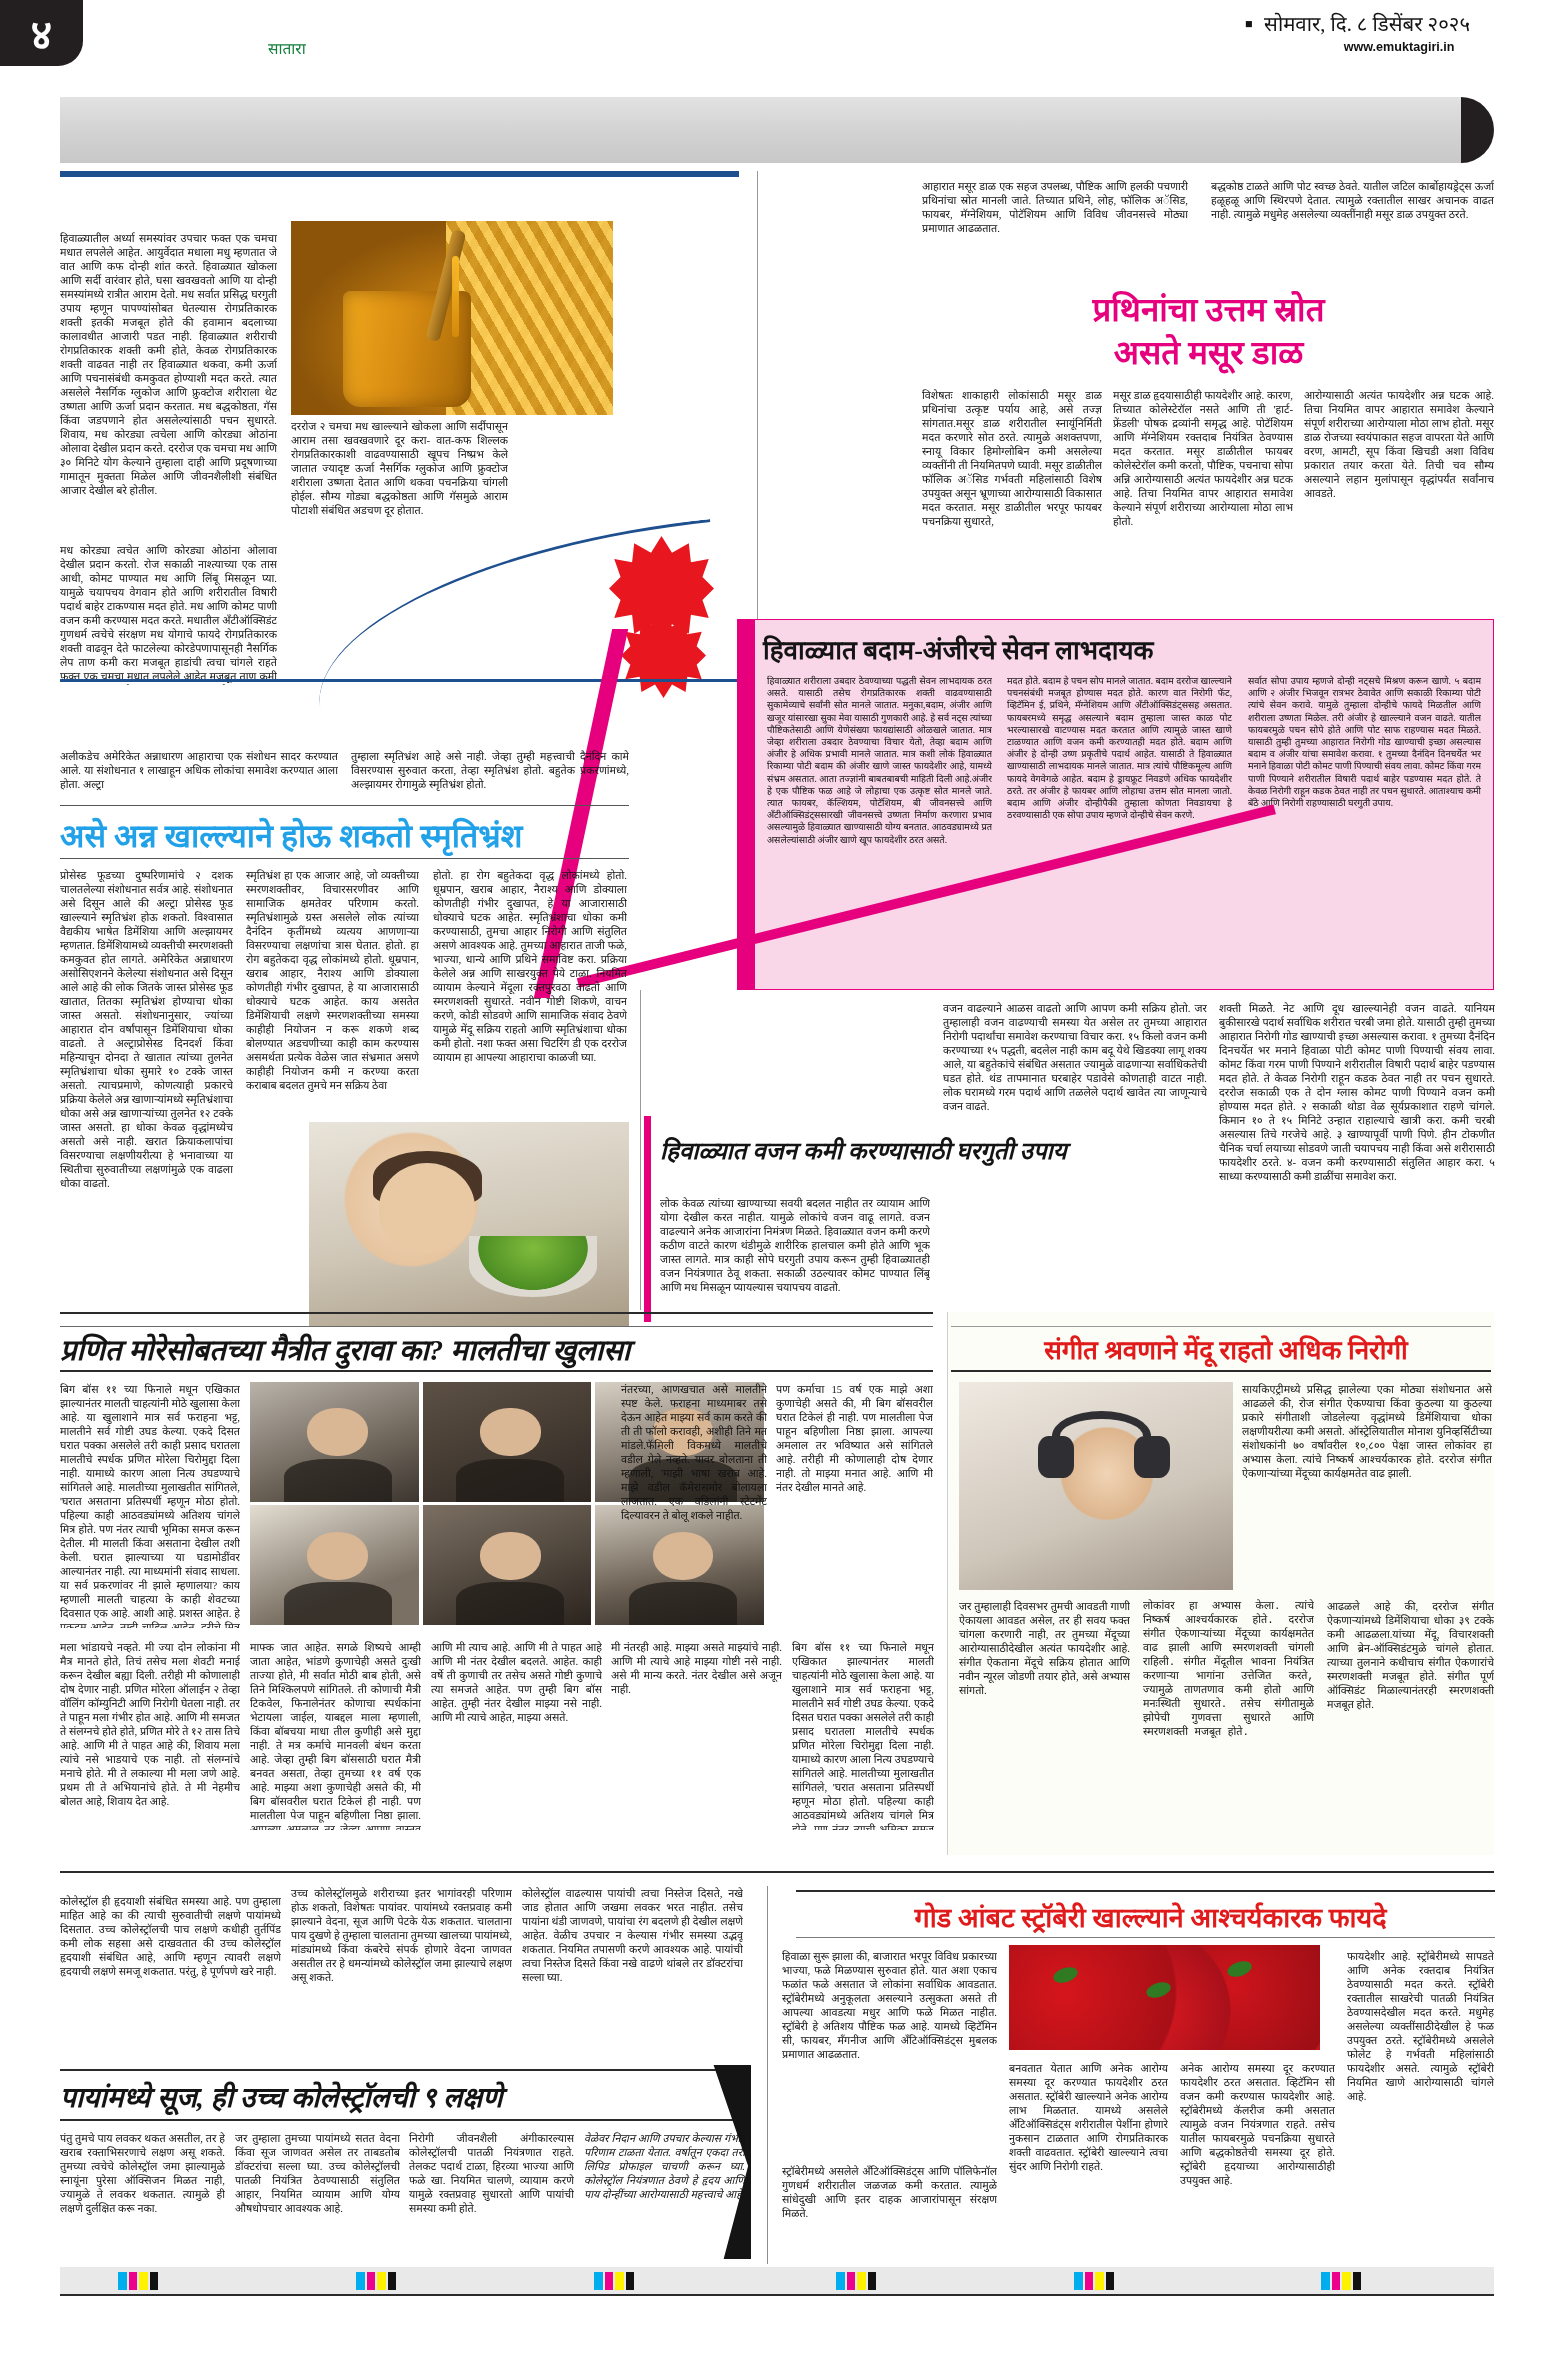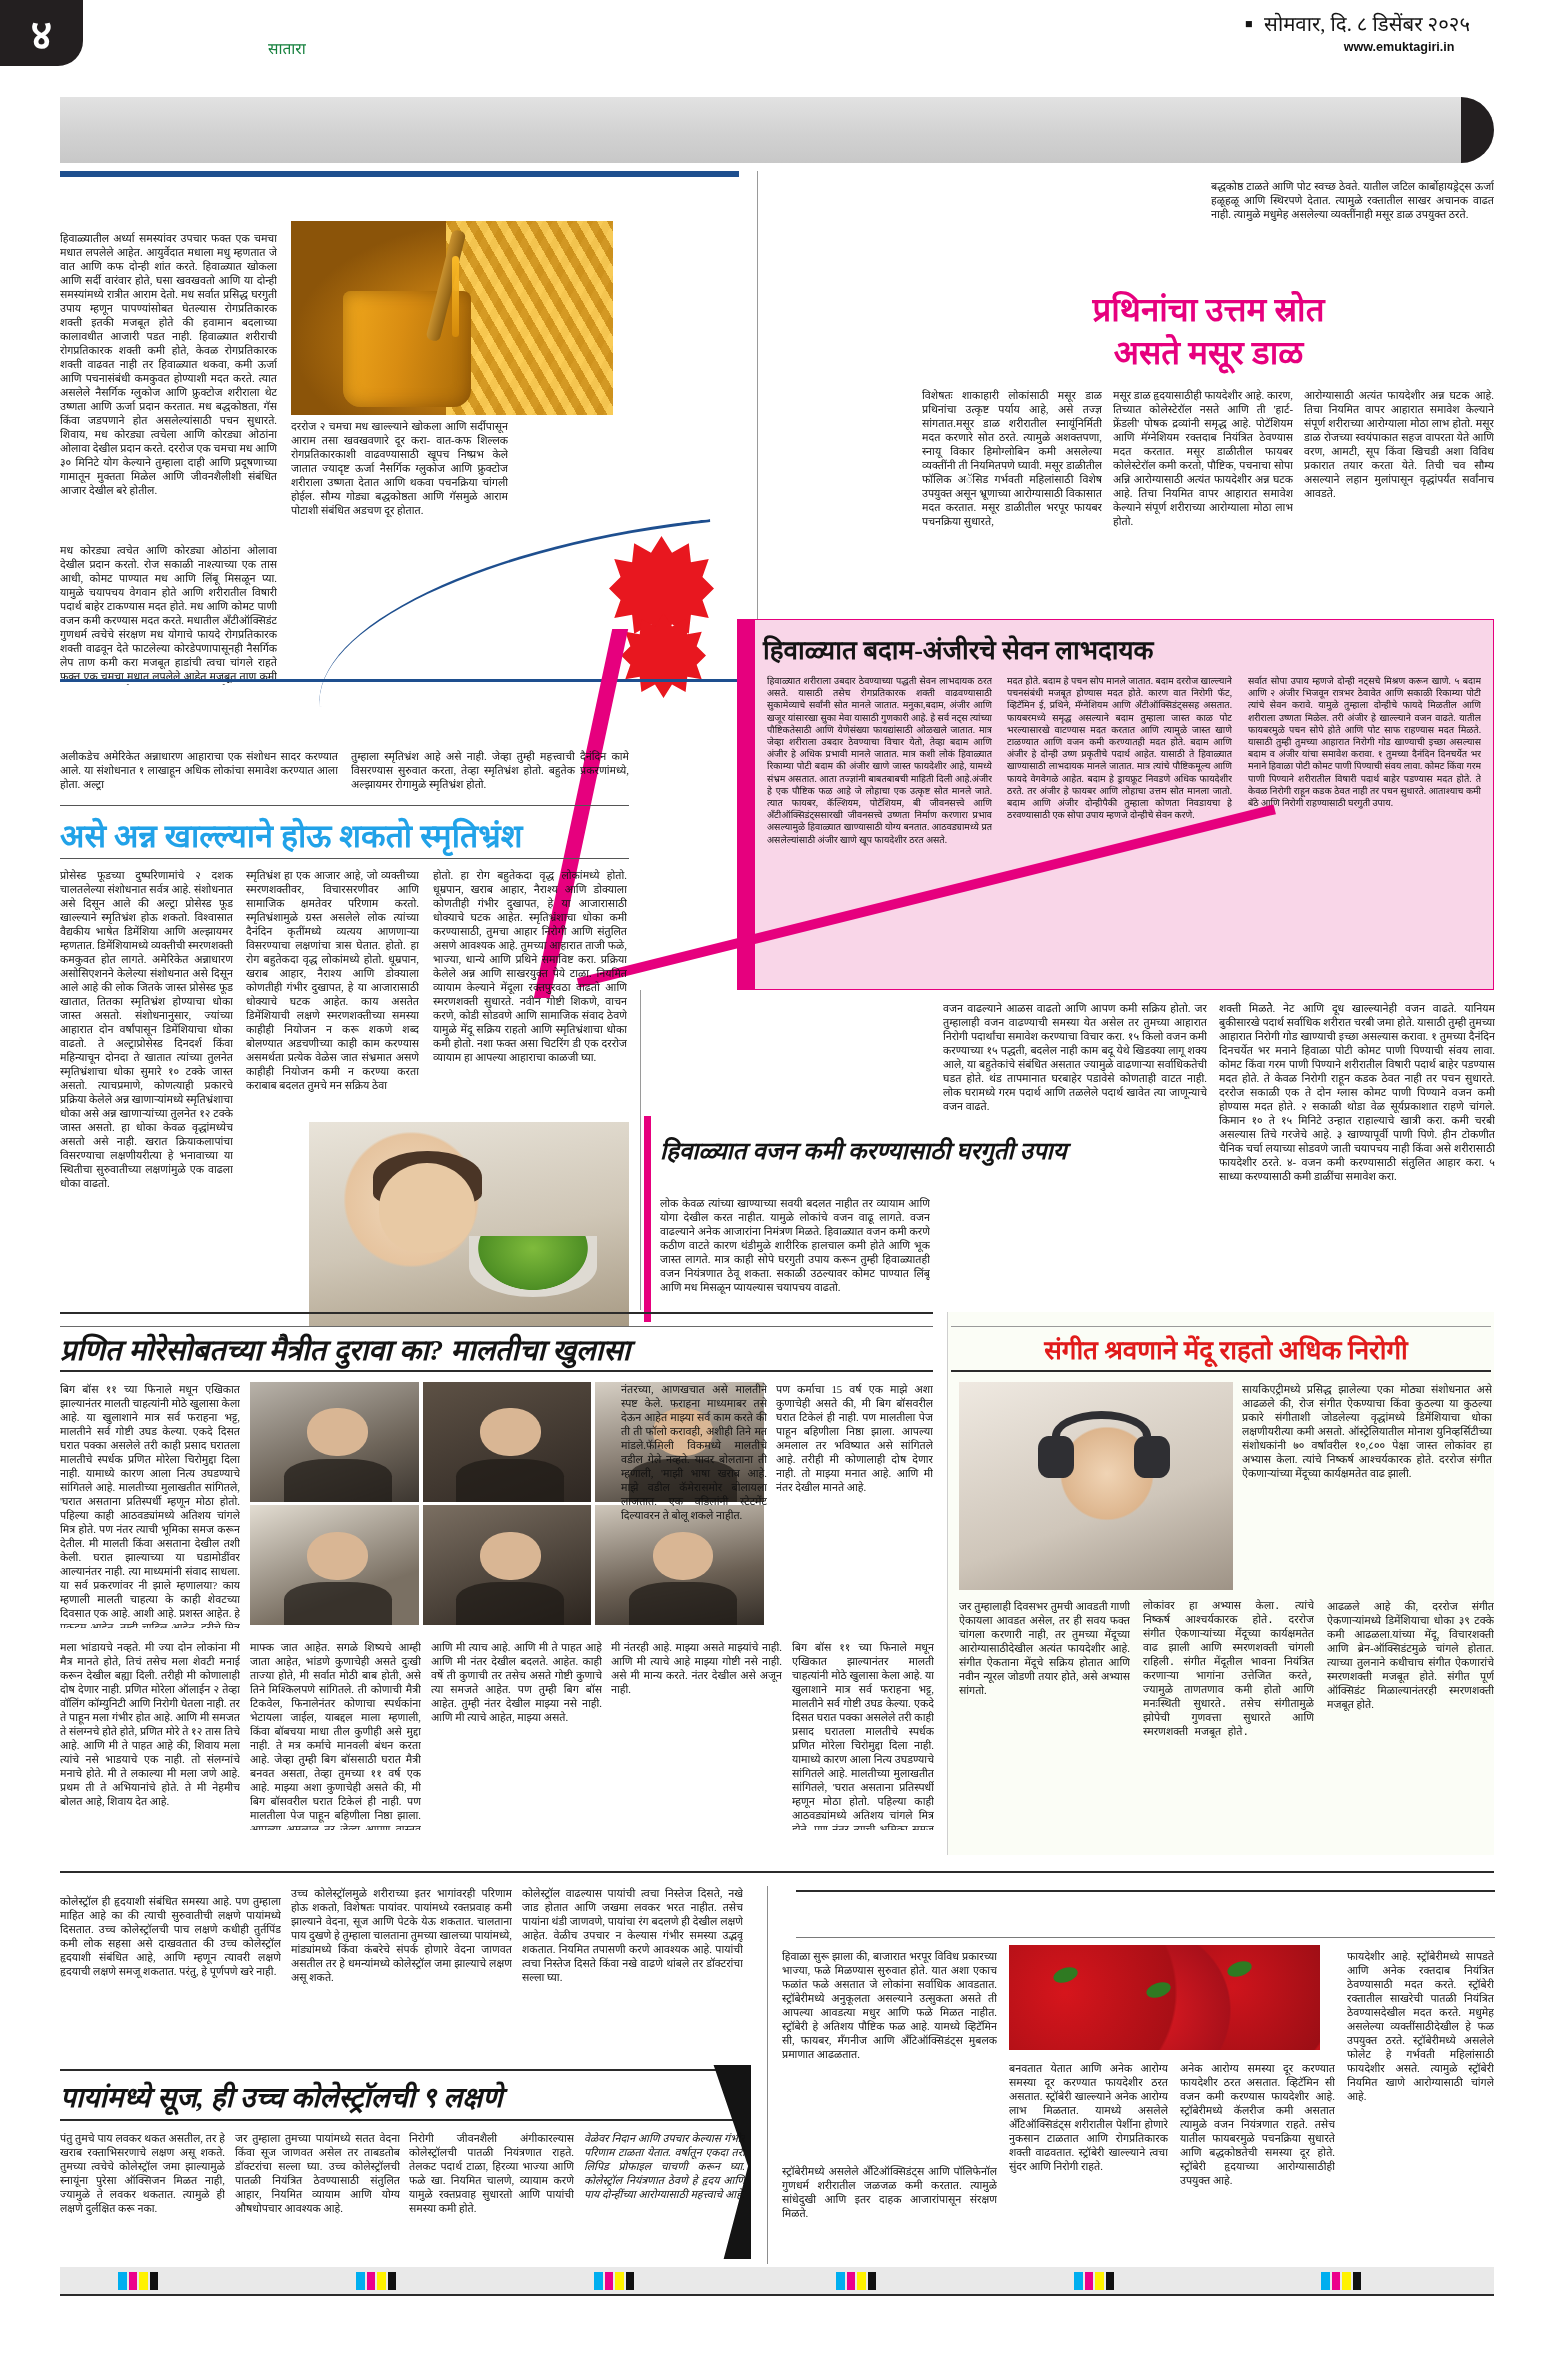--- a/index.html
+++ b/index.html
@@ -548,20 +548,21 @@
     <div class="dipper"></div>
     <div class="pour"></div>
   </div>
 
   <div class="honey-swoosh"></div>
   <div class="starburst sb1"></div>
   <div class="starburst sb2"></div>
   <div class="honey-bottom-rule"></div>
 
   <div class="sep-v" style="left:757px; top:171px; height:456px;"></div>
+  <div class="body-text masur-col-a" style="height:105px;">आहारात मसूर डाळ एक सहज उपलब्ध, पौष्टिक आणि हलकी पचणारी प्रथिनांचा स्रोत मानली जाते. तिच्यात प्रथिने, लोह, फॉलिक अॅसिड, फायबर, मॅग्नेशियम, पोटॅशियम आणि विविध जीवनसत्त्वे मोठ्या प्रमाणात आढळतात.</div>
   <div class="body-text masur-col-b" style="height:105px;">बद्धकोष्ठ टाळते आणि पोट स्वच्छ ठेवते. यातील जटिल कार्बोहायड्रेट्स ऊर्जा हळूहळू आणि स्थिरपणे देतात. त्यामुळे रक्तातील साखर अचानक वाढत नाही. त्यामुळे मधुमेह असलेल्या व्यक्तींनाही मसूर डाळ उपयुक्त ठरते.</div>
   <h1 class="h-masur">
     <span>प्रथिनांचा उत्तम स्रोत</span><br>
     <span>असते मसूर डाळ</span>
   </h1>
   <div class="body-text masur-b-col1" style="height:223px;">विशेषतः शाकाहारी लोकांसाठी मसूर डाळ प्रथिनांचा उत्कृष्ट पर्याय आहे, असे तज्ज्ञ सांगतात.मसूर डाळ शरीरातील स्नायूंनिर्मिती मदत करणारे सोत ठरते. त्यामुळे अशक्तपणा, स्नायू विकार हिमोग्लोबिन कमी असलेल्या व्यक्तींनी ती नियमितपणे घ्यावी. मसूर डाळीतील फॉलिक अॅसिड गर्भवती महिलांसाठी विशेष उपयुक्त असून भ्रूणाच्या आरोग्यासाठी विकासात मदत करतात. मसूर डाळीतील भरपूर फायबर पचनक्रिया सुधारते,</div>
   <div class="body-text masur-b-col2" style="height:223px;">मसूर डाळ हृदयासाठीही फायदेशीर आहे. कारण, तिच्यात कोलेस्टेरॉल नसते आणि ती 'हार्ट-फ्रेंडली' पोषक द्रव्यांनी समृद्ध आहे. पोटॅशियम आणि मॅग्नेशियम रक्तदाब नियंत्रित ठेवण्यास मदत करतात. मसूर डाळीतील फायबर कोलेस्टेरॉल कमी करतो, पौष्टिक, पचनाचा सोपा अन्नि आरोग्यासाठी अत्यंत फायदेशीर अन्न घटक आहे. तिचा नियमित वापर आहारात समावेश केल्याने संपूर्ण शरीराच्या आरोग्याला मोठा लाभ होतो.</div>
   <div class="body-text masur-b-col3" style="height:223px;">आरोग्यासाठी अत्यंत फायदेशीर अन्न घटक आहे. तिचा नियमित वापर आहारात समावेश केल्याने संपूर्ण शरीराच्या आरोग्याला मोठा लाभ होतो. मसूर डाळ रोजच्या स्वयंपाकात सहज वापरता येते आणि वरण, आमटी, सूप किंवा खिचडी अशा विविध प्रकारात तयार करता येते. तिची चव सौम्य असल्याने लहान मुलांपासून वृद्धांपर्यंत सर्वांनाच आवडते.</div>
 
   <div class="badam-box"></div>
@@ -659,20 +660,21 @@
   <h2 class="h-chol">पायांमध्ये सूज, ही उच्च कोलेस्ट्रॉलची ९ लक्षणे</h2>
   <div class="chol-rule-d"></div>
   <div class="chol-swoosh"></div>
   <div class="body-text chol-d1" style="height:128px;">पंतु तुमचे पाय लवकर थकत असतील, तर हे खराब रक्ताभिसरणाचे लक्षण असू शकते. तुमच्या त्वचेचे कोलेस्ट्रॉल जमा झाल्यामुळे स्नायूंना पुरेसा ऑक्सिजन मिळत नाही, ज्यामुळे ते लवकर थकतात. त्यामुळे ही लक्षणे दुर्लक्षित करू नका.</div>
   <div class="body-text chol-d2" style="height:128px;">जर तुम्हाला तुमच्या पायांमध्ये सतत वेदना किंवा सूज जाणवत असेल तर ताबडतोब डॉक्टरांचा सल्ला घ्या. उच्च कोलेस्ट्रॉलची पातळी नियंत्रित ठेवण्यासाठी संतुलित आहार, नियमित व्यायाम आणि योग्य औषधोपचार आवश्यक आहे.</div>
   <div class="body-text chol-d3" style="height:128px;">निरोगी जीवनशैली अंगीकारल्यास कोलेस्ट्रॉलची पातळी नियंत्रणात राहते. तेलकट पदार्थ टाळा, हिरव्या भाज्या आणि फळे खा. नियमित चालणे, व्यायाम करणे यामुळे रक्तप्रवाह सुधारतो आणि पायांची समस्या कमी होते.</div>
   <div class="body-text chol-d4" style="height:128px;font-style:italic;">वेळेवर निदान आणि उपचार केल्यास गंभीर परिणाम टाळता येतात. वर्षातून एकदा तरी लिपिड प्रोफाइल चाचणी करून घ्या. कोलेस्ट्रॉल नियंत्रणात ठेवणे हे हृदय आणि पाय दोन्हींच्या आरोग्यासाठी महत्त्वाचे आहे.</div>
 
   <div class="sep-strawberry"></div>
   <div class="straw-rule-u"></div>
+  <h2 class="h-straw">गोड आंबट स्ट्रॉबेरी खाल्ल्याने आश्चर्यकारक फायदे</h2>
   <div class="straw-rule-d"></div>
   <div class="body-text straw-left-c" style="height:210px;">हिवाळा सुरू झाला की, बाजारात भरपूर विविध प्रकारच्या भाज्या, फळे मिळण्यास सुरुवात होते. यात अशा एकाच फळांत फळे असतात जे लोकांना सर्वाधिक आवडतात. स्ट्रॉबेरीमध्ये अनुकूलता असल्याने उत्सुकता असते ती आपल्या आवडत्या मधुर आणि फळे मिळत नाहीत. स्ट्रॉबेरी हे अतिशय पौष्टिक फळ आहे. यामध्ये व्हिटॅमिन सी, फायबर, मॅंगनीज आणि अँटिऑक्सिडंट्स मुबलक प्रमाणात आढळतात.</div>
   <div class="straw-photo">
     <div class="leaf" style="left:14%; top:22%;"></div>
     <div class="leaf" style="left:44%; top:36%;"></div>
     <div class="leaf" style="left:70%; top:16%;"></div>
   </div>
   <div class="body-text straw-c1" style="height:196px;">बनवतात येतात आणि अनेक आरोग्य समस्या दूर करण्यात फायदेशीर ठरत असतात. स्ट्रॉबेरी खाल्ल्याने अनेक आरोग्य लाभ मिळतात. यामध्ये असलेले अँटिऑक्सिडंट्स शरीरातील पेशींना होणारे नुकसान टाळतात आणि रोगप्रतिकारक शक्ती वाढवतात. स्ट्रॉबेरी खाल्ल्याने त्वचा सुंदर आणि निरोगी राहते.</div>
   <div class="body-text straw-c2" style="height:196px;">अनेक आरोग्य समस्या दूर करण्यात फायदेशीर ठरत असतात. व्हिटॅमिन सी वजन कमी करण्यास फायदेशीर आहे. स्ट्रॉबेरीमध्ये कॅलरीज कमी असतात त्यामुळे वजन नियंत्रणात राहते. तसेच यातील फायबरमुळे पचनक्रिया सुधारते आणि बद्धकोष्ठतेची समस्या दूर होते. स्ट्रॉबेरी हृदयाच्या आरोग्यासाठीही उपयुक्त आहे.</div>
   <div class="body-text straw-c3" style="height:309px;">फायदेशीर आहे. स्ट्रॉबेरीमध्ये सापडते आणि अनेक रक्तदाब नियंत्रित ठेवण्यासाठी मदत करते. स्ट्रॉबेरी रक्तातील साखरेची पातळी नियंत्रित ठेवण्यासदेखील मदत करते. मधुमेह असलेल्या व्यक्तींसाठीदेखील हे फळ उपयुक्त ठरते. स्ट्रॉबेरीमध्ये असलेले फोलेट हे गर्भवती महिलांसाठी फायदेशीर असते. त्यामुळे स्ट्रॉबेरी नियमित खाणे आरोग्यासाठी चांगले आहे.</div>

